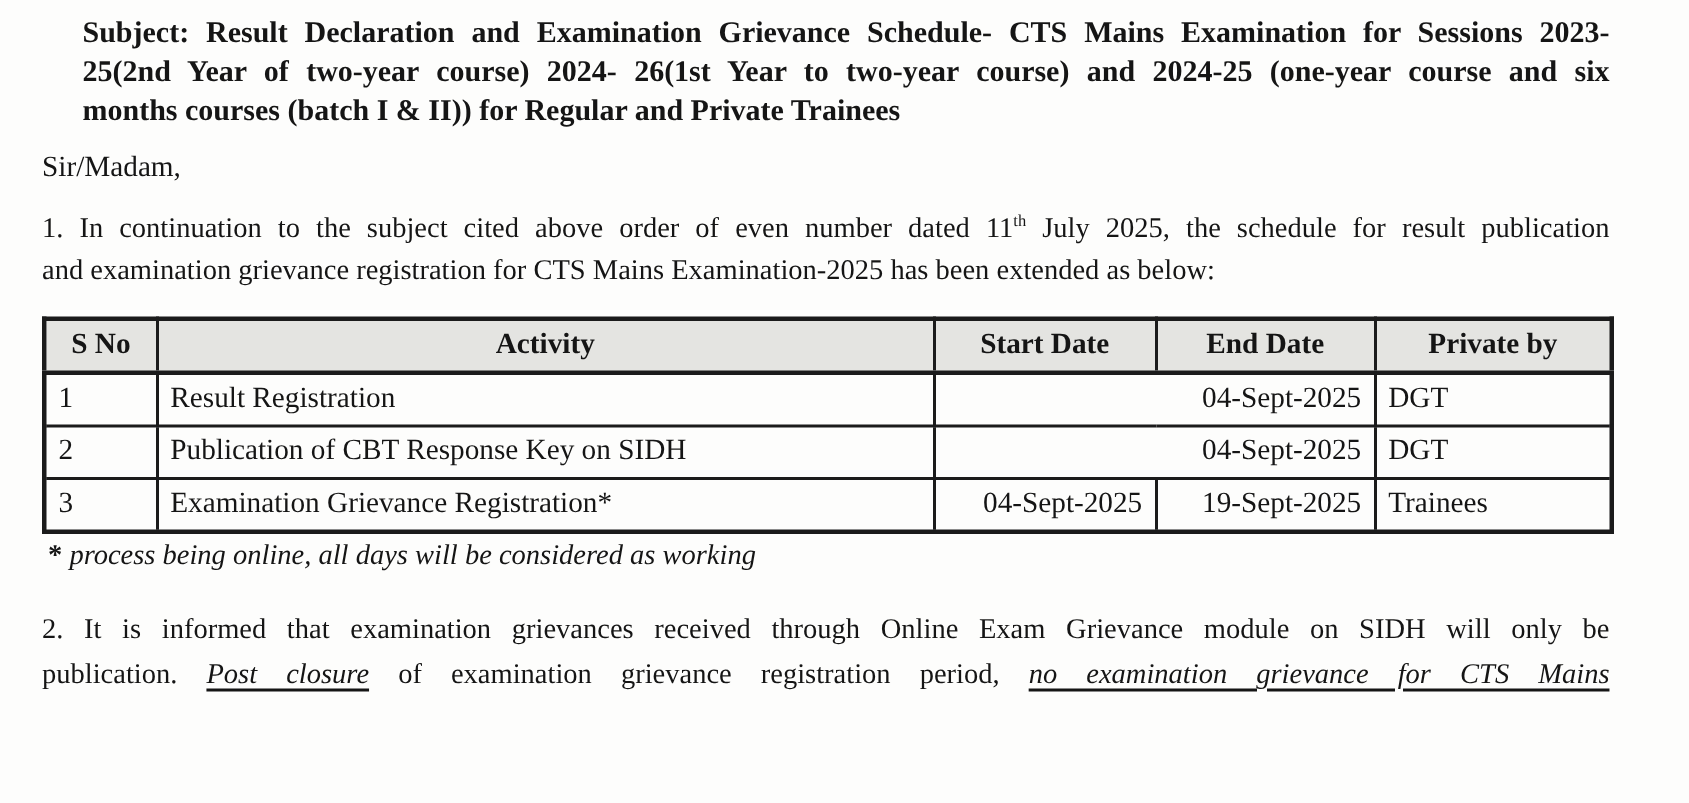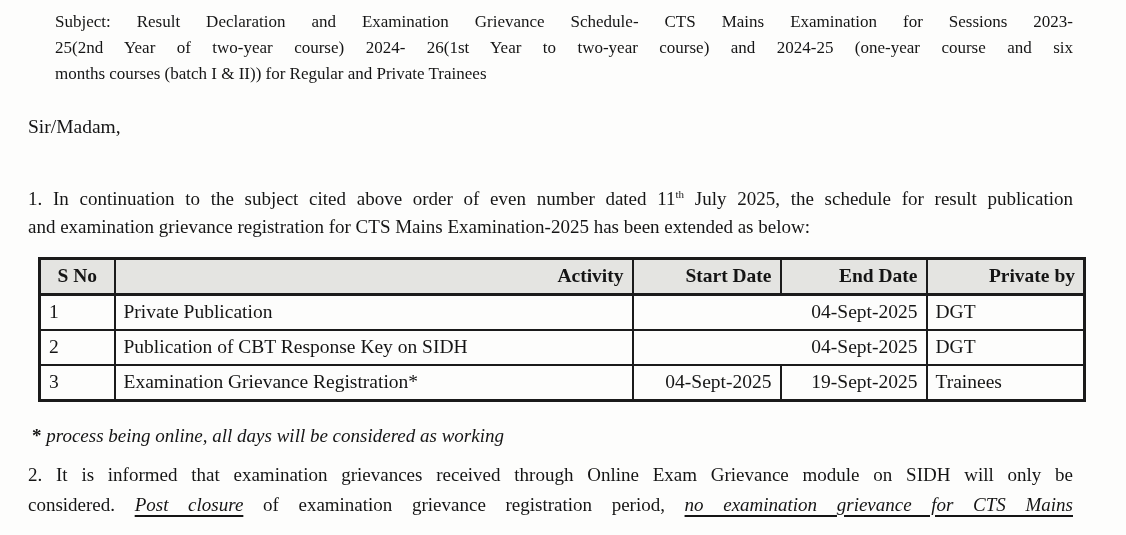--- a/index.html
+++ b/index.html
@@ -18,74 +18,74 @@
     height: 535px;
     padding: 9px 53px 0 28px;
   }
   
   .jline {
     text-align: justify;
     text-align-last: justify;
   }
   .subject {
     margin-left: 27px;
-    font-weight: normal;
-    font-size: 17px;
+    font-weight: bold;
+    font-size: 20px;
     line-height: 26px;
   }
   .salutation {
-    margin-top: 28px;
+    margin-top: 13px;
     font-size: 19.5px;
     line-height: 24px;
   }
   .para {
     font-size: 19px;
     line-height: 27.5px;
   }
-  .p1 { margin-top: 46px; }
+  .p1 { margin-top: 15px; }
   sup.th {
     font-size: 11px;
     vertical-align: super;
     line-height: 0;
   }
-  .table-wrap { margin-top: 17px; margin-left: 10px; }
+  .table-wrap { margin-top: 17px; }
   table.schedule {
     border-collapse: collapse;
     width: 1045px;
     font-size: 19.5px;
     border: 3px solid var(--border-color, #1b1b1b);
     table-layout: fixed;
   }
   table.schedule th, table.schedule td {
     border: 2px solid var(--border-color, #1b1b1b);
     padding: 2px 8px 3px 8px;
     height: 28px;
     overflow: hidden;
     white-space: nowrap;
   }
   table.schedule thead th {
     background: var(--header-bg, #e4e4e1);
     font-weight: bold;
-    text-align: right;
+    text-align: center;
     border-bottom-width: 3px;
   }
   th.col-sno { text-align: center !important; }
   td.cell-sno { padding-left: 15px; }
   td.cell-activity { padding-left: 10px; }
   td.cell-date { text-align: right; }
   td.cell-action { padding-left: 9px; }
   .footnote {
-    margin-top: 22px;
+    margin-top: 3px;
     margin-left: 4px;
     font-size: 19px;
     line-height: 24px;
   }
   .footnote .ast { font-weight: bold; font-style: normal; }
   .footnote .ftext { font-style: italic; }
-  .p2 { margin-top: 12px; line-height: 29.5px; }
+  .p2 { margin-top: 22px; line-height: 29.5px; }
   .u {
     text-decoration: underline;
     text-underline-offset: 4px;
     text-decoration-thickness: 1.5px;
     font-style: italic;
   }
 </style>
 </head>
 <body>
 
@@ -118,21 +118,21 @@
           <th class="col-sno">S No</th>
           <th>Activity</th>
           <th>Start Date</th>
           <th>End Date</th>
           <th>Private by</th>
         </tr>
       </thead>
       <tbody>
         <tr>
           <td class="cell-sno">1</td>
-          <td class="cell-activity">Private Publication</td>
+          <td class="cell-activity">Result Registration</td>
           <td class="cell-date" colspan="2">04-Sept-2025</td>
           <td class="cell-action">DGT</td>
         </tr>
         <tr>
           <td class="cell-sno">2</td>
           <td class="cell-activity">Publication of CBT Response Key on SIDH</td>
           <td class="cell-date" colspan="2">04-Sept-2025</td>
           <td class="cell-action">DGT</td>
         </tr>
         <tr>
@@ -143,16 +143,16 @@
           <td class="cell-action">Trainees</td>
         </tr>
       </tbody>
     </table>
   </div>
 
   <div class="footnote"><span class="ast">*</span><span class="ftext"> process being online, all days will be considered as working</span></div>
 
   <div class="para p2">
     <div class="jline">2. It is informed that examination grievances received through Online Exam Grievance module on SIDH will only be</div>
-    <div class="jline"><span>considered. </span><span class="u">Post closure</span><span> of examination grievance registration period, </span><span class="u">no examination grievance for CTS Mains</span></div>
+    <div class="jline"><span>publication. </span><span class="u">Post closure</span><span> of examination grievance registration period, </span><span class="u">no examination grievance for CTS Mains</span></div>
   </div>
 
 </div>
 
 </body></html>

